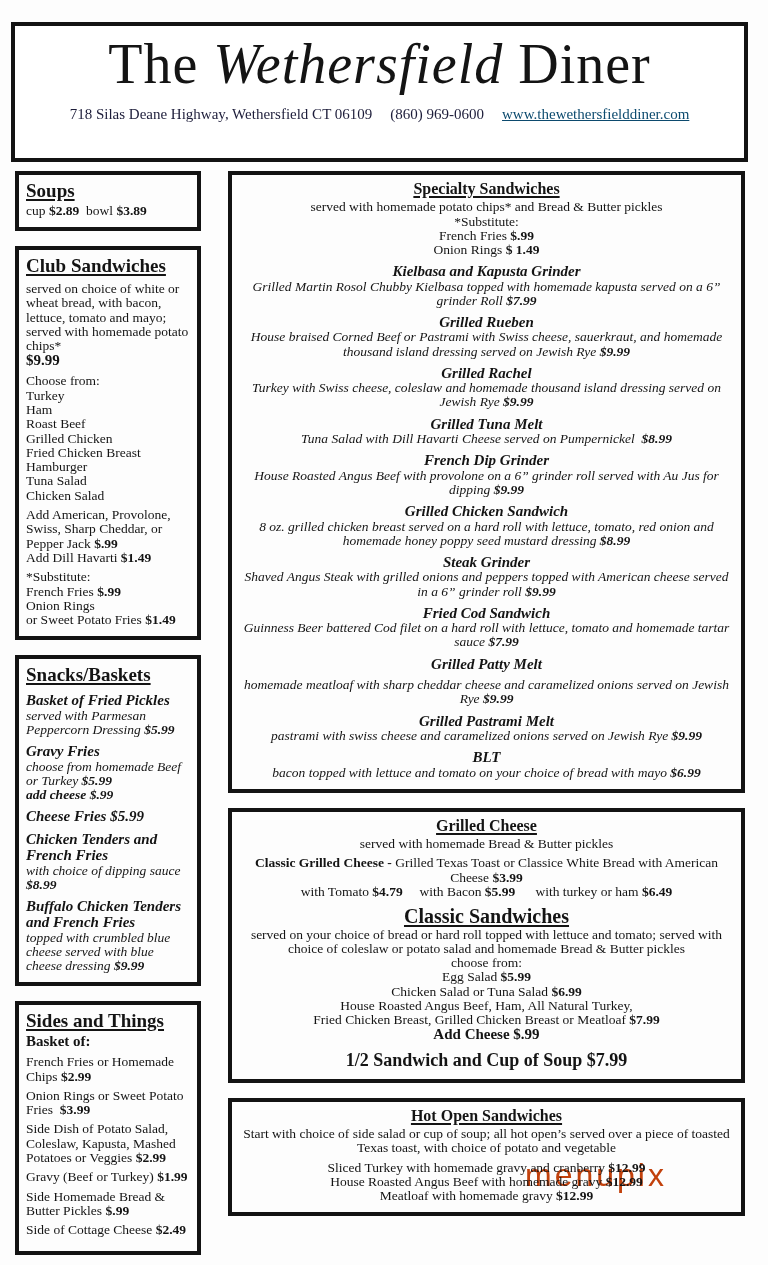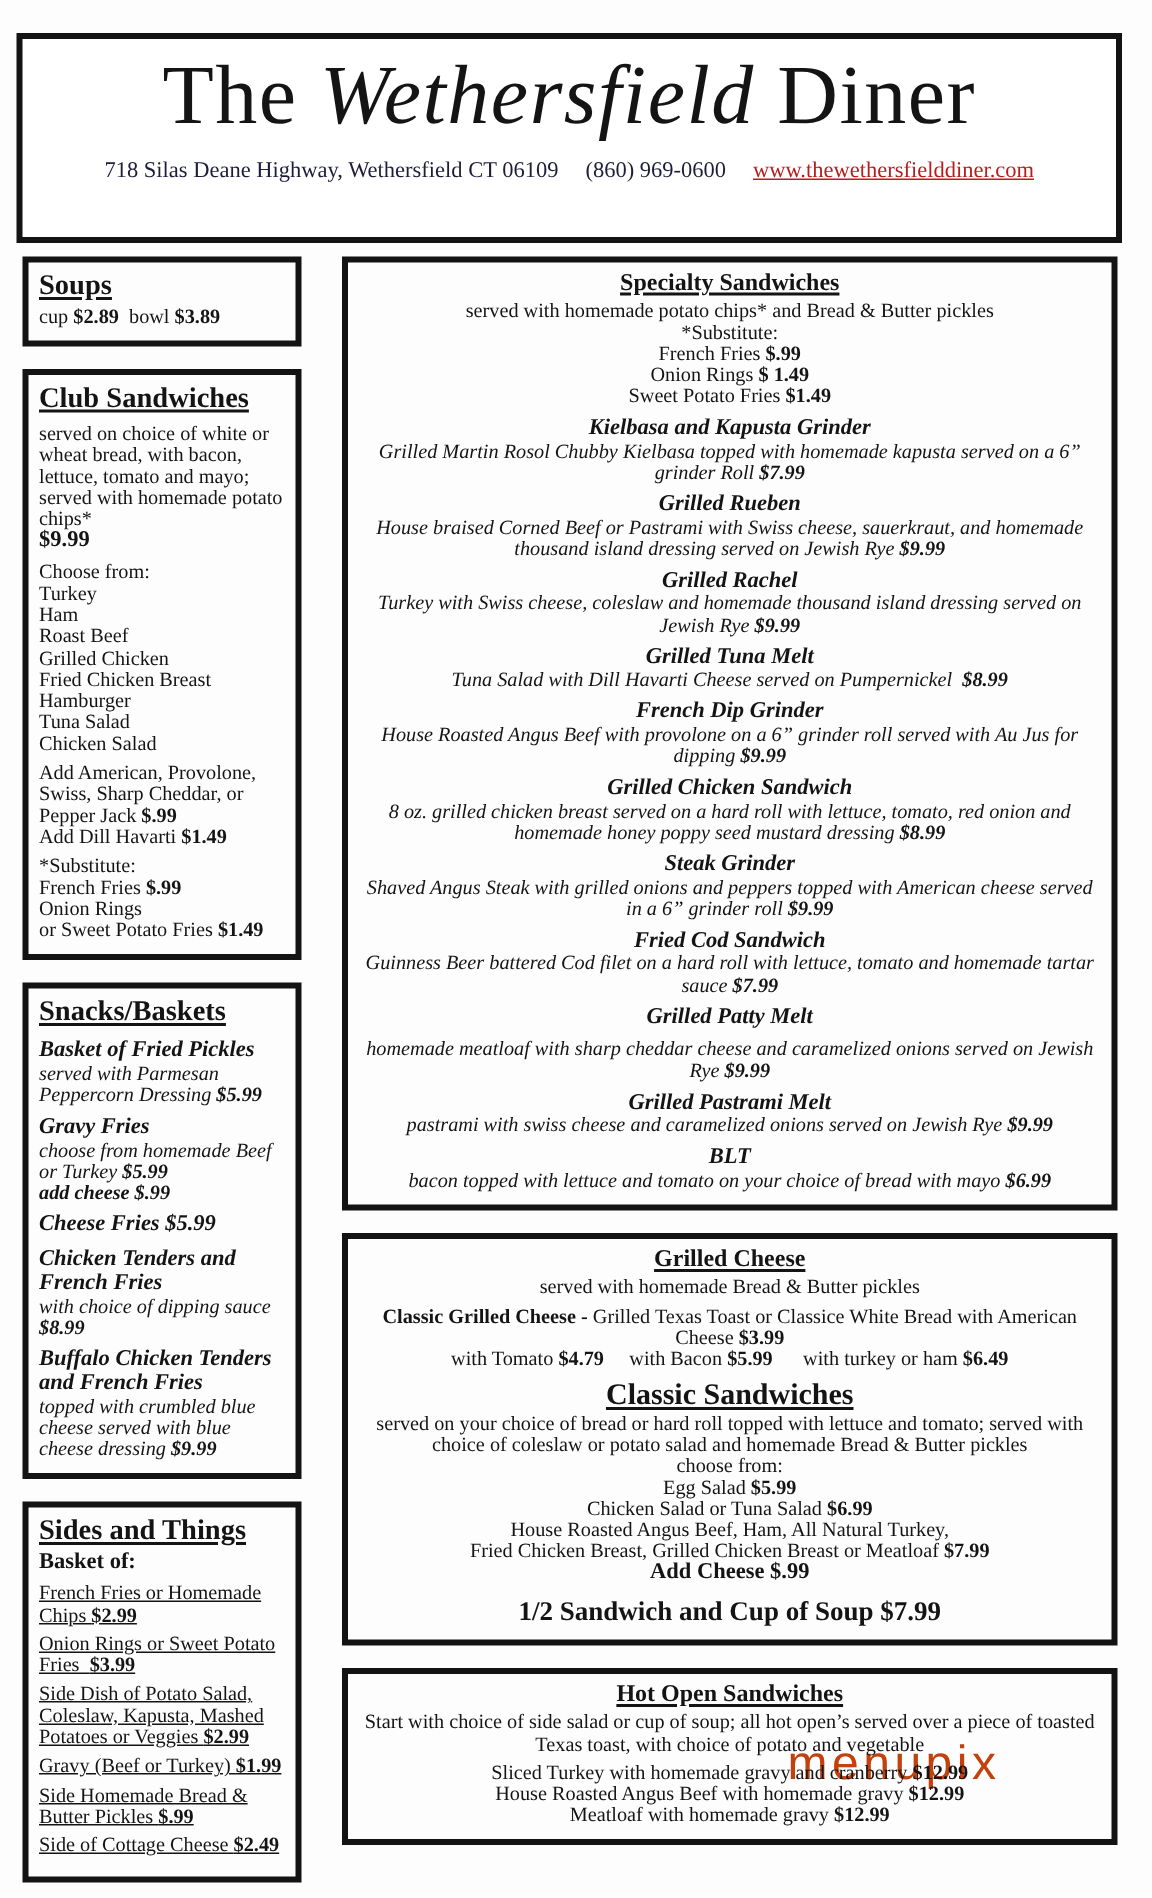--- a/index.html
+++ b/index.html
@@ -9,38 +9,38 @@
   }
   
   .header-box {
     position:absolute; left:11px; top:22px; width:737px; height:140px;
     border:4px solid #131313; box-sizing:border-box; text-align:center; background:#ffffff;
   }
   .title { margin-top:10px; font-size:56px; line-height:1.0; letter-spacing:1px; white-space:nowrap; }
   .title .script { font-style:italic; }
   .address-line { margin-top:14px; font-size:15px; color:#1d1d3a; }
   .address-line .gap { display:inline-block; width:18px; }
-  .website { color:#b91c1c; text-decoration:underline; }
+  .website { color:#0c4a6e; text-decoration:underline; }
   
   .col-left  { position:absolute; left:15px;  top:171px; width:186px; z-index:2;
                font-size:13.5px; line-height:1.06; text-align:left; }
   .col-right { position:absolute; left:228px; top:171px; width:517px; z-index:2;
                font-size:13.5px; line-height:1.05; text-align:center; }
   .box { border:4px solid #131313; box-sizing:border-box; background:transparent;
          padding:5px 7px 9px; margin-bottom:15px; }
   .sec-h { font-weight:bold; text-decoration:underline; text-decoration-thickness:1.5px;
            text-underline-offset:2px; font-size:19px; line-height:1.15; margin-bottom:2px; }
   .col-right .sec-h { font-size:16px; }
   .para { margin-top:5px; }
   .bold { font-weight:bold; }
   .price-lg { font-weight:bold; font-size:15px; }
   .item { margin-top:6px;font-style:italic; }
   .item-name { font-weight:bold; font-size:15px; line-height:1.1; }
   .item-desc { line-height:1.05; }
-  .spaced > div { margin:5px 0;text-decoration:underline; }
+  .spaced > div { margin:5px 0; }
   .combo-line { font-weight:bold; font-size:18px; margin-top:8px; }
   .sub-h { font-weight:bold; text-decoration:underline; text-decoration-thickness:1.5px;
            text-underline-offset:2px; font-size:20px; line-height:1.15; margin-top:6px; }
   
   .footer {
     position:absolute; left:0; right:0; top:1304px; text-align:center;
     font-size:11px; font-weight:bold; color:#141414; letter-spacing:0.1px;
   }
   .watermark {
     position:absolute; left:525px; top:1157px; z-index:1;
@@ -138,21 +138,20 @@
 
   <div class="col-right">
 
     <div class="box">
       <div class="sec-h">Specialty Sandwiches</div>
       <div>served with homemade potato chips* and Bread &amp; Butter pickles</div>
       <div>
         <div>*Substitute:</div>
         <div><span>French Fries </span><b>$.99</b></div>
         <div><span>Onion Rings </span><b>$ 1.49</b></div>
-        <div><span>Sweet Potato Fries </span><b>$1.49</b></div>
       </div>
       <div class="item">
         <div class="item-name">Kielbasa and Kapusta Grinder</div>
         <div class="item-desc"><span>Grilled Martin Rosol Chubby Kielbasa topped with homemade kapusta served on a 6” grinder Roll </span><b>$7.99</b></div>
       </div>
       <div class="item">
         <div class="item-name">Grilled Rueben</div>
         <div class="item-desc"><span>House braised Corned Beef or Pastrami with Swiss cheese, sauerkraut, and homemade thousand island dressing served on Jewish Rye </span><b>$9.99</b></div>
       </div>
       <div class="item">

